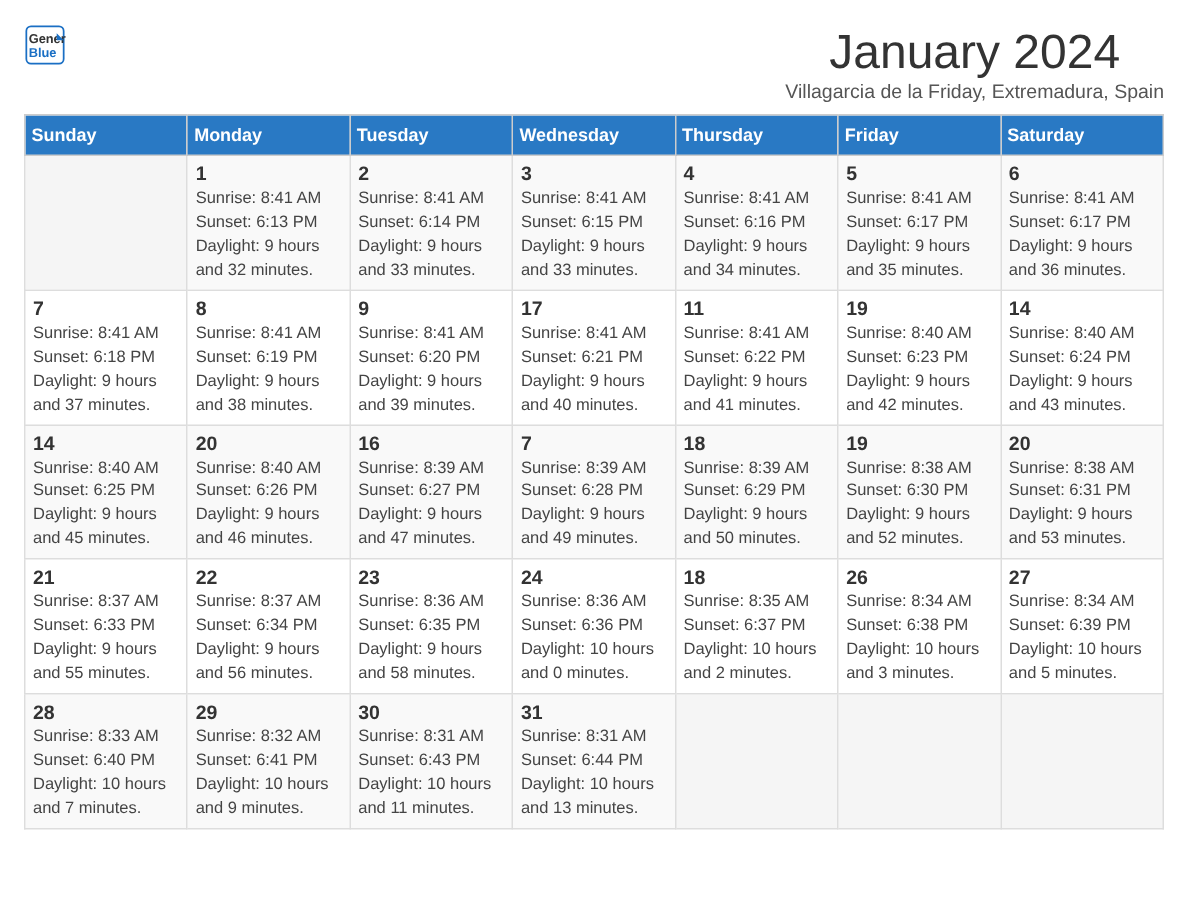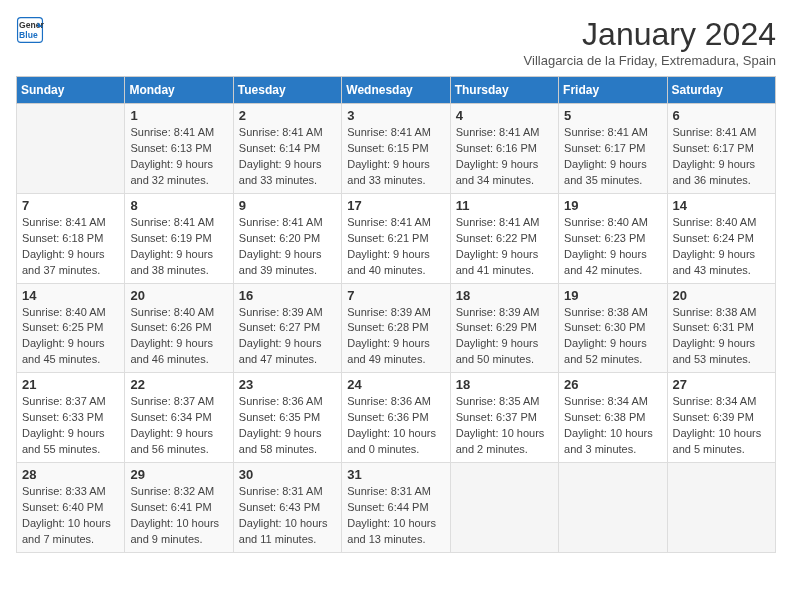--- a/index.html
+++ b/index.html
@@ -25,20 +25,21 @@
       width: 28px;
       height: 28px;
     }
     .title-section {
       text-align: right;
     }
     .month-title {
       font-size: 32px;
       font-weight: normal;
       color: #333;
+      text-align: center;
     }
     .subtitle {
       font-size: 13px;
       color: #555;
     }
     table {
       width: 100%;
       border-collapse: collapse;
       font-size: 11px;
     }

